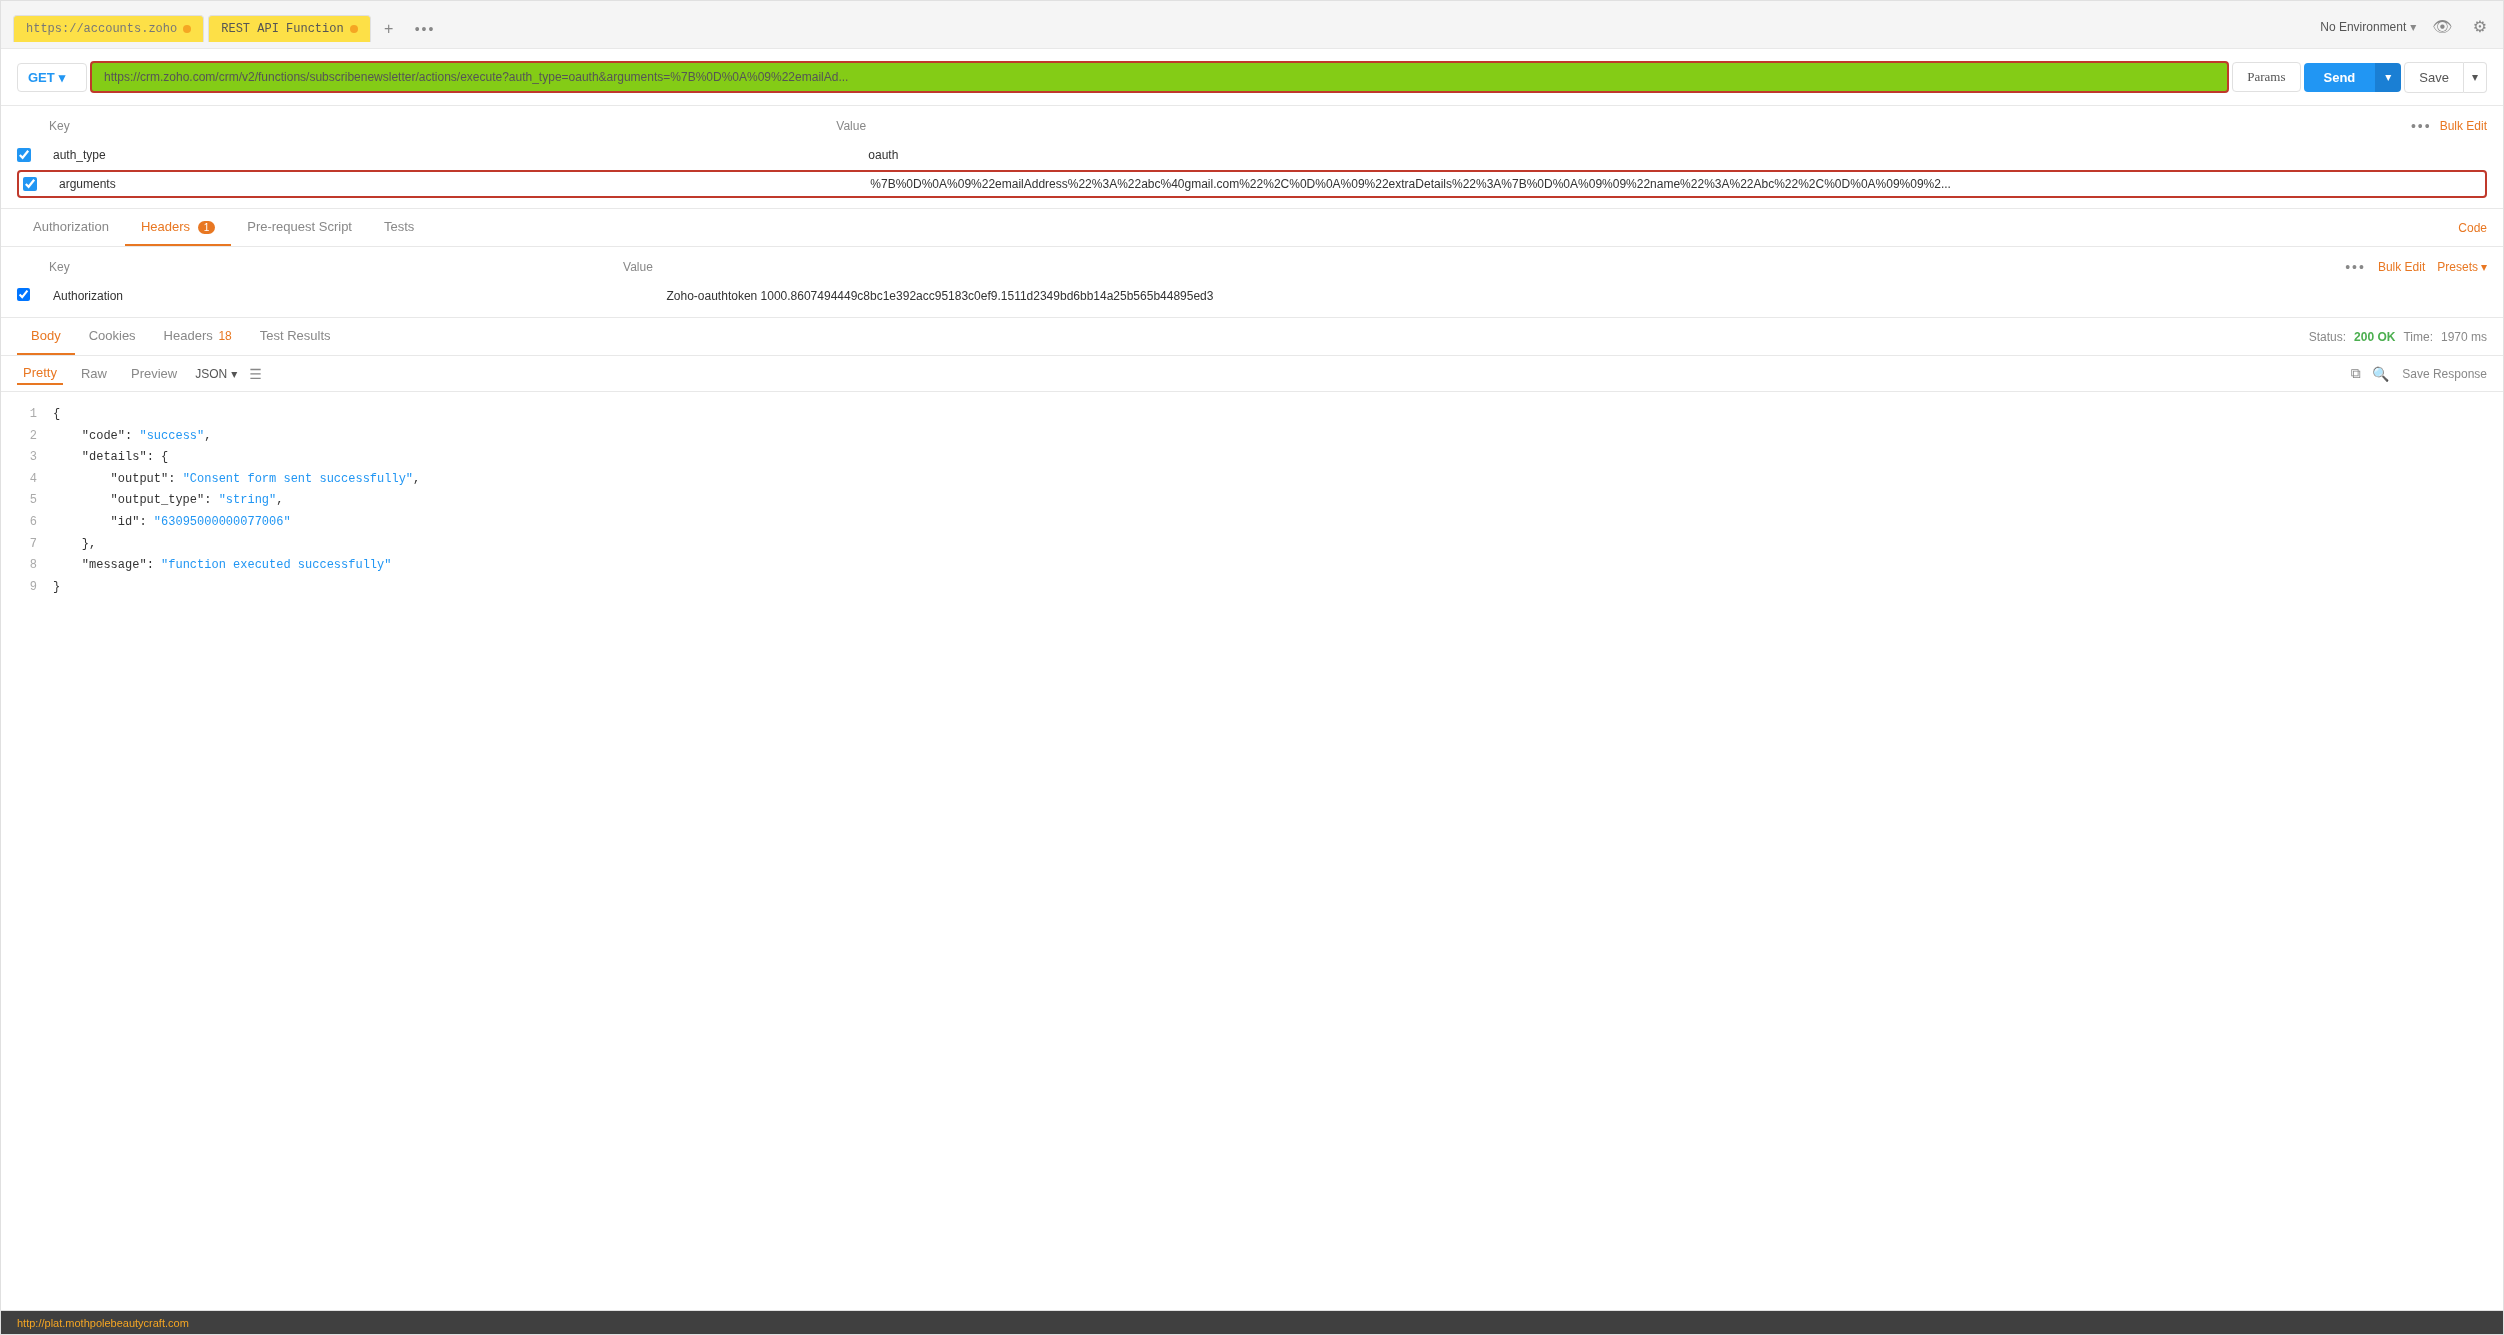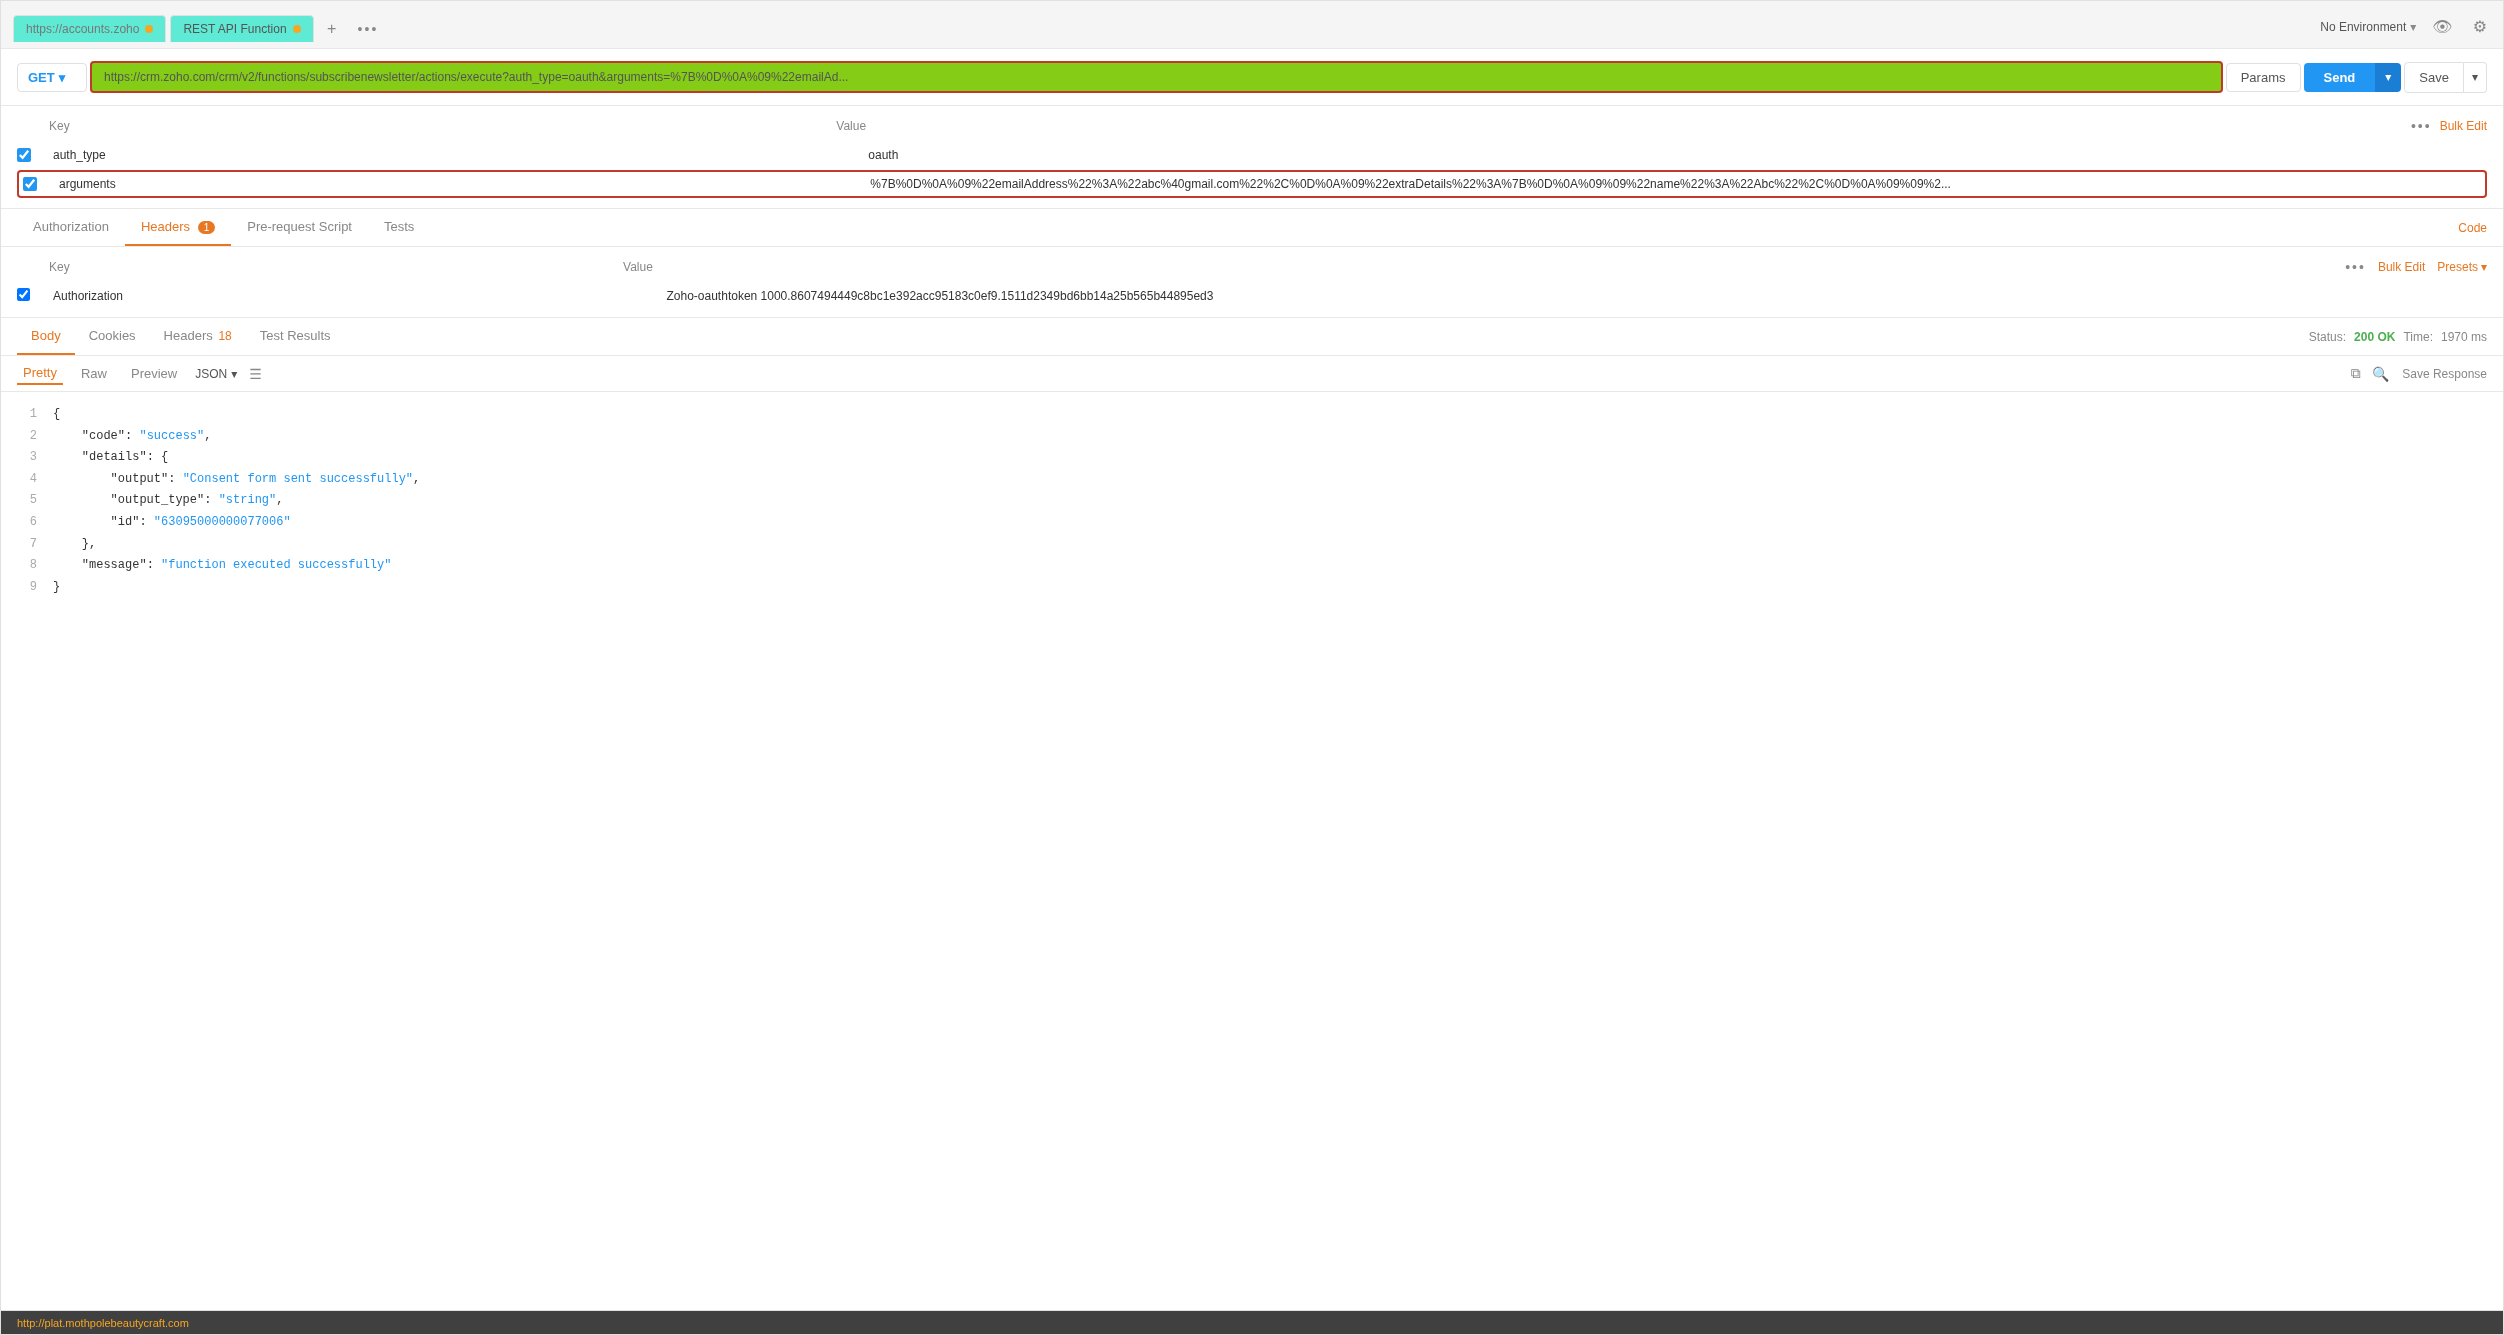--- a/index.html
+++ b/index.html
@@ -25,27 +25,28 @@
       border-bottom: 1px solid #e8e8e8;
       background: #f5f5f5;
       gap: 4px;
       min-height: 48px;
     }
     .tab-item {
       display: flex;
       align-items: center;
       gap: 6px;
       padding: 6px 12px;
-      background: #5eead4;
+      background: #fde047;
       border: 1px solid #e0e0e0;
       border-bottom: none;
       border-radius: 4px 4px 0 0;
       cursor: pointer;
       font-size: 12px;
       color: #555;
+      font-family: Liberation Mono, monospace;
     }
     .tab-item .dot {
       width: 8px;
       height: 8px;
       border-radius: 50%;
       background: #f5a623;
     }
     .tab-item.url-tab {
       color: #777;
       font-size: 12px;
@@ -131,20 +132,21 @@
       background: #84cc16;
     }
     .params-btn {
       padding: 6px 14px;
       border: 1px solid #e0e0e0;
       border-radius: 4px;
       background: #fff;
       cursor: pointer;
       font-size: 13px;
       color: #555;
+      font-family: Liberation Serif, serif;
     }
     .send-btn-group {
       display: flex;
       align-items: stretch;
       border-radius: 4px;
       overflow: hidden;
     }
     .send-btn {
       padding: 7px 20px;
       background: #2196f3;

